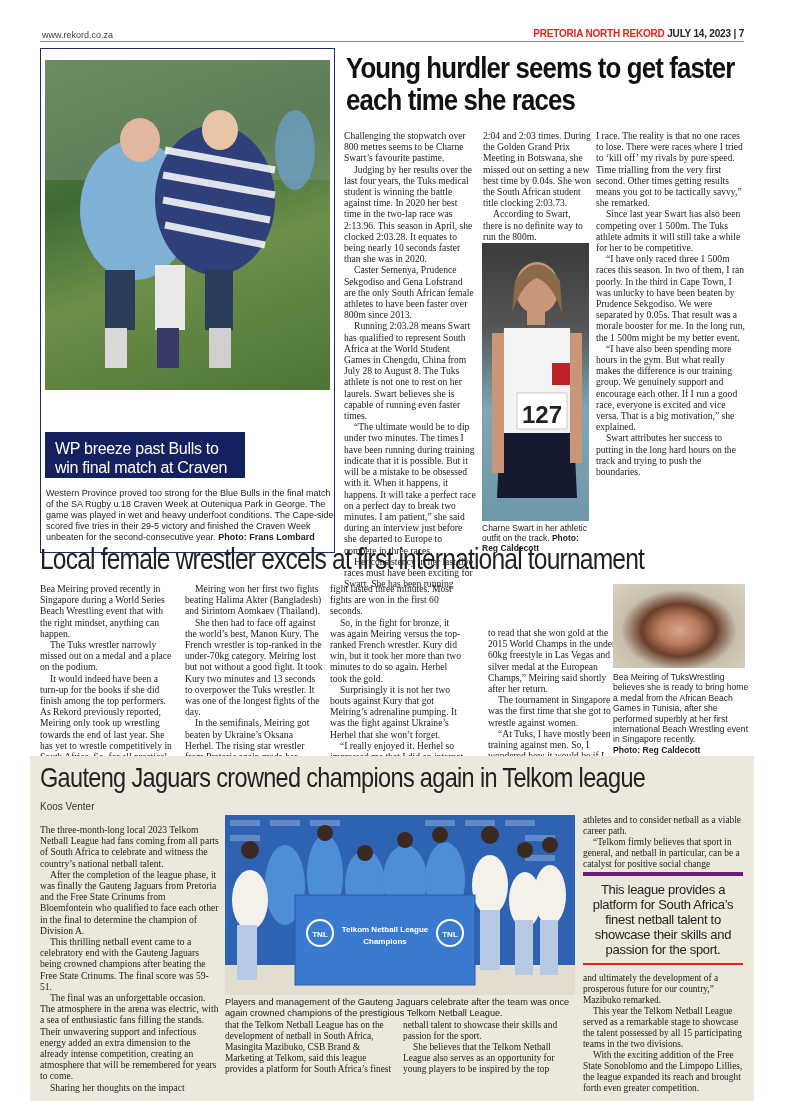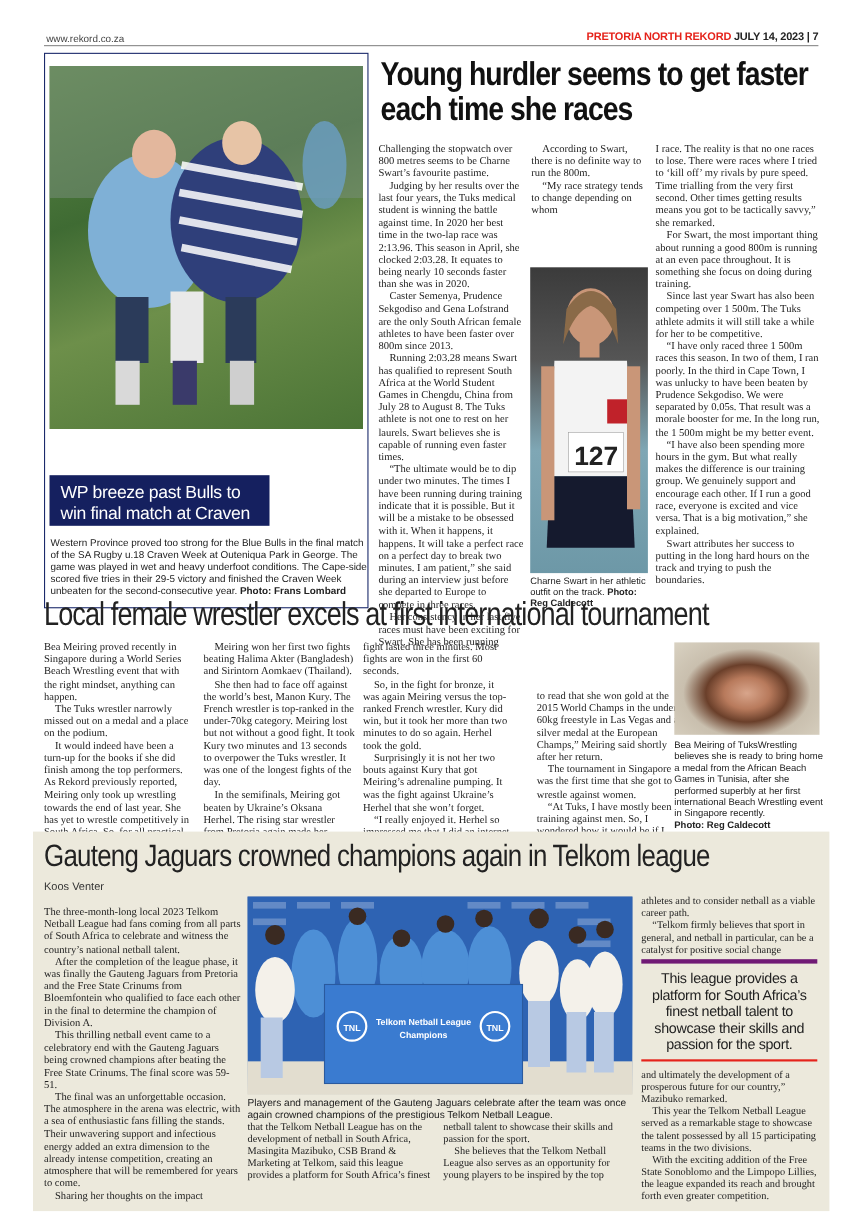--- a/index.html
+++ b/index.html
@@ -81,20 +81,21 @@
 
 <div class="col body-text" style="left:344px;top:130px;width:132px;">
   <p class="first">Challenging the stopwatch over 800 metres seems to be Charne Swart’s favourite pastime.</p>
   <p>Judging by her results over the last four years, the Tuks medical student is winning the battle against time. In 2020 her best time in the two-lap race was 2:13.96. This season in April, she clocked 2:03.28. It equates to being nearly 10 seconds faster than she was in 2020.</p>
   <p>Caster Semenya, Prudence Sekgodiso and Gena Lofstrand are the only South African female athletes to have been faster over 800m since 2013.</p>
   <p>Running 2:03.28 means Swart has qualified to represent South Africa at the World Student Games in Chengdu, China from July 28 to August 8. The Tuks athlete is not one to rest on her laurels. Swart believes she is capable of running even faster times.</p>
   <p>“The ultimate would be to dip under two minutes. The times I have been running during training indicate that it is possible. But it will be a mistake to be obsessed with it. When it happens, it happens. It will take a perfect race on a perfect day to break two minutes. I am patient,” she said during an interview just before she departed to Europe to compete in three races.</p>
   <p>Her consistency in her last five races must have been exciting for Swart. She has been running</p>
 </div>
 <div class="col body-text" style="left:483px;top:130px;width:108px;">
+  <p class="first">2:04 and 2:03 times. During the Golden Grand Prix Meeting in Botswana, she missed out on setting a new best time by 0.04s. She won the South African student title clocking 2:03.73.</p>
   <p>According to Swart, there is no definite way to run the 800m.</p>
   <p>“My race strategy tends to change depending on whom</p>
 </div>
 <div class="abs swart-photo">
   <svg width="107" height="278" viewBox="0 0 107 278">
     <ellipse cx="55" cy="45" rx="22" ry="26" fill="#c99678"></ellipse>
     <path d="M33 38 Q55 5 78 38 L80 70 Q70 40 55 35 Q40 40 30 70Z" fill="#8a6a48"></path>
     <rect x="45" y="68" width="18" height="14" fill="#c99678"></rect>
     <path d="M22 85 L88 85 L92 190 L18 190Z" fill="#f3f3f3"></path>
     <rect x="35" y="150" width="50" height="36" fill="#fff" stroke="#999" stroke-width="0.5"></rect>
@@ -104,21 +105,20 @@
     <rect x="10" y="90" width="12" height="140" fill="#c99678"></rect>
     <rect x="88" y="90" width="12" height="130" fill="#c99678"></rect>
   </svg>
 </div>
 <div class="abs swart-cap sans-cap">
   <span>Charne Swart in her athletic outfit on the track.</span>
   <b>Photo: Reg Caldecott</b>
 </div>
 <div class="col body-text" style="left:596px;top:130px;width:152px;">
   <p class="first">I race. The reality is that no one races to lose. There were races where I tried to ‘kill off’ my rivals by pure speed. Time trialling from the very first second. Other times getting results means you got to be tactically savvy,” she remarked.</p>
-  <p>For Swart, the most important thing about running a good 800m is running at an even pace throughout. It is something she focus on doing during training.</p>
   <p>Since last year Swart has also been competing over 1 500m. The Tuks athlete admits it will still take a while for her to be competitive.</p>
   <p>“I have only raced three 1 500m races this season. In two of them, I ran poorly. In the third in Cape Town, I was unlucky to have been beaten by Prudence Sekgodiso. We were separated by 0.05s. That result was a morale booster for me. In the long run, the 1 500m might be my better event.</p>
   <p>“I have also been spending more hours in the gym. But what really makes the difference is our training group. We genuinely support and encourage each other. If I run a good race, everyone is excited and vice versa. That is a big motivation,” she explained.</p>
   <p>Swart attributes her success to putting in the long hard hours on the track and trying to push the boundaries.</p>
 </div>
 
 <div class="abs wrest-title">Local female wrestler excels at first international tournament</div>
 
 <div class="col body-text" style="left:40px;top:583px;width:137px;">
   <p class="first">Bea Meiring proved recently in Singapore during a World Series Beach Wrestling event that with the right mindset, anything can happen.</p>

